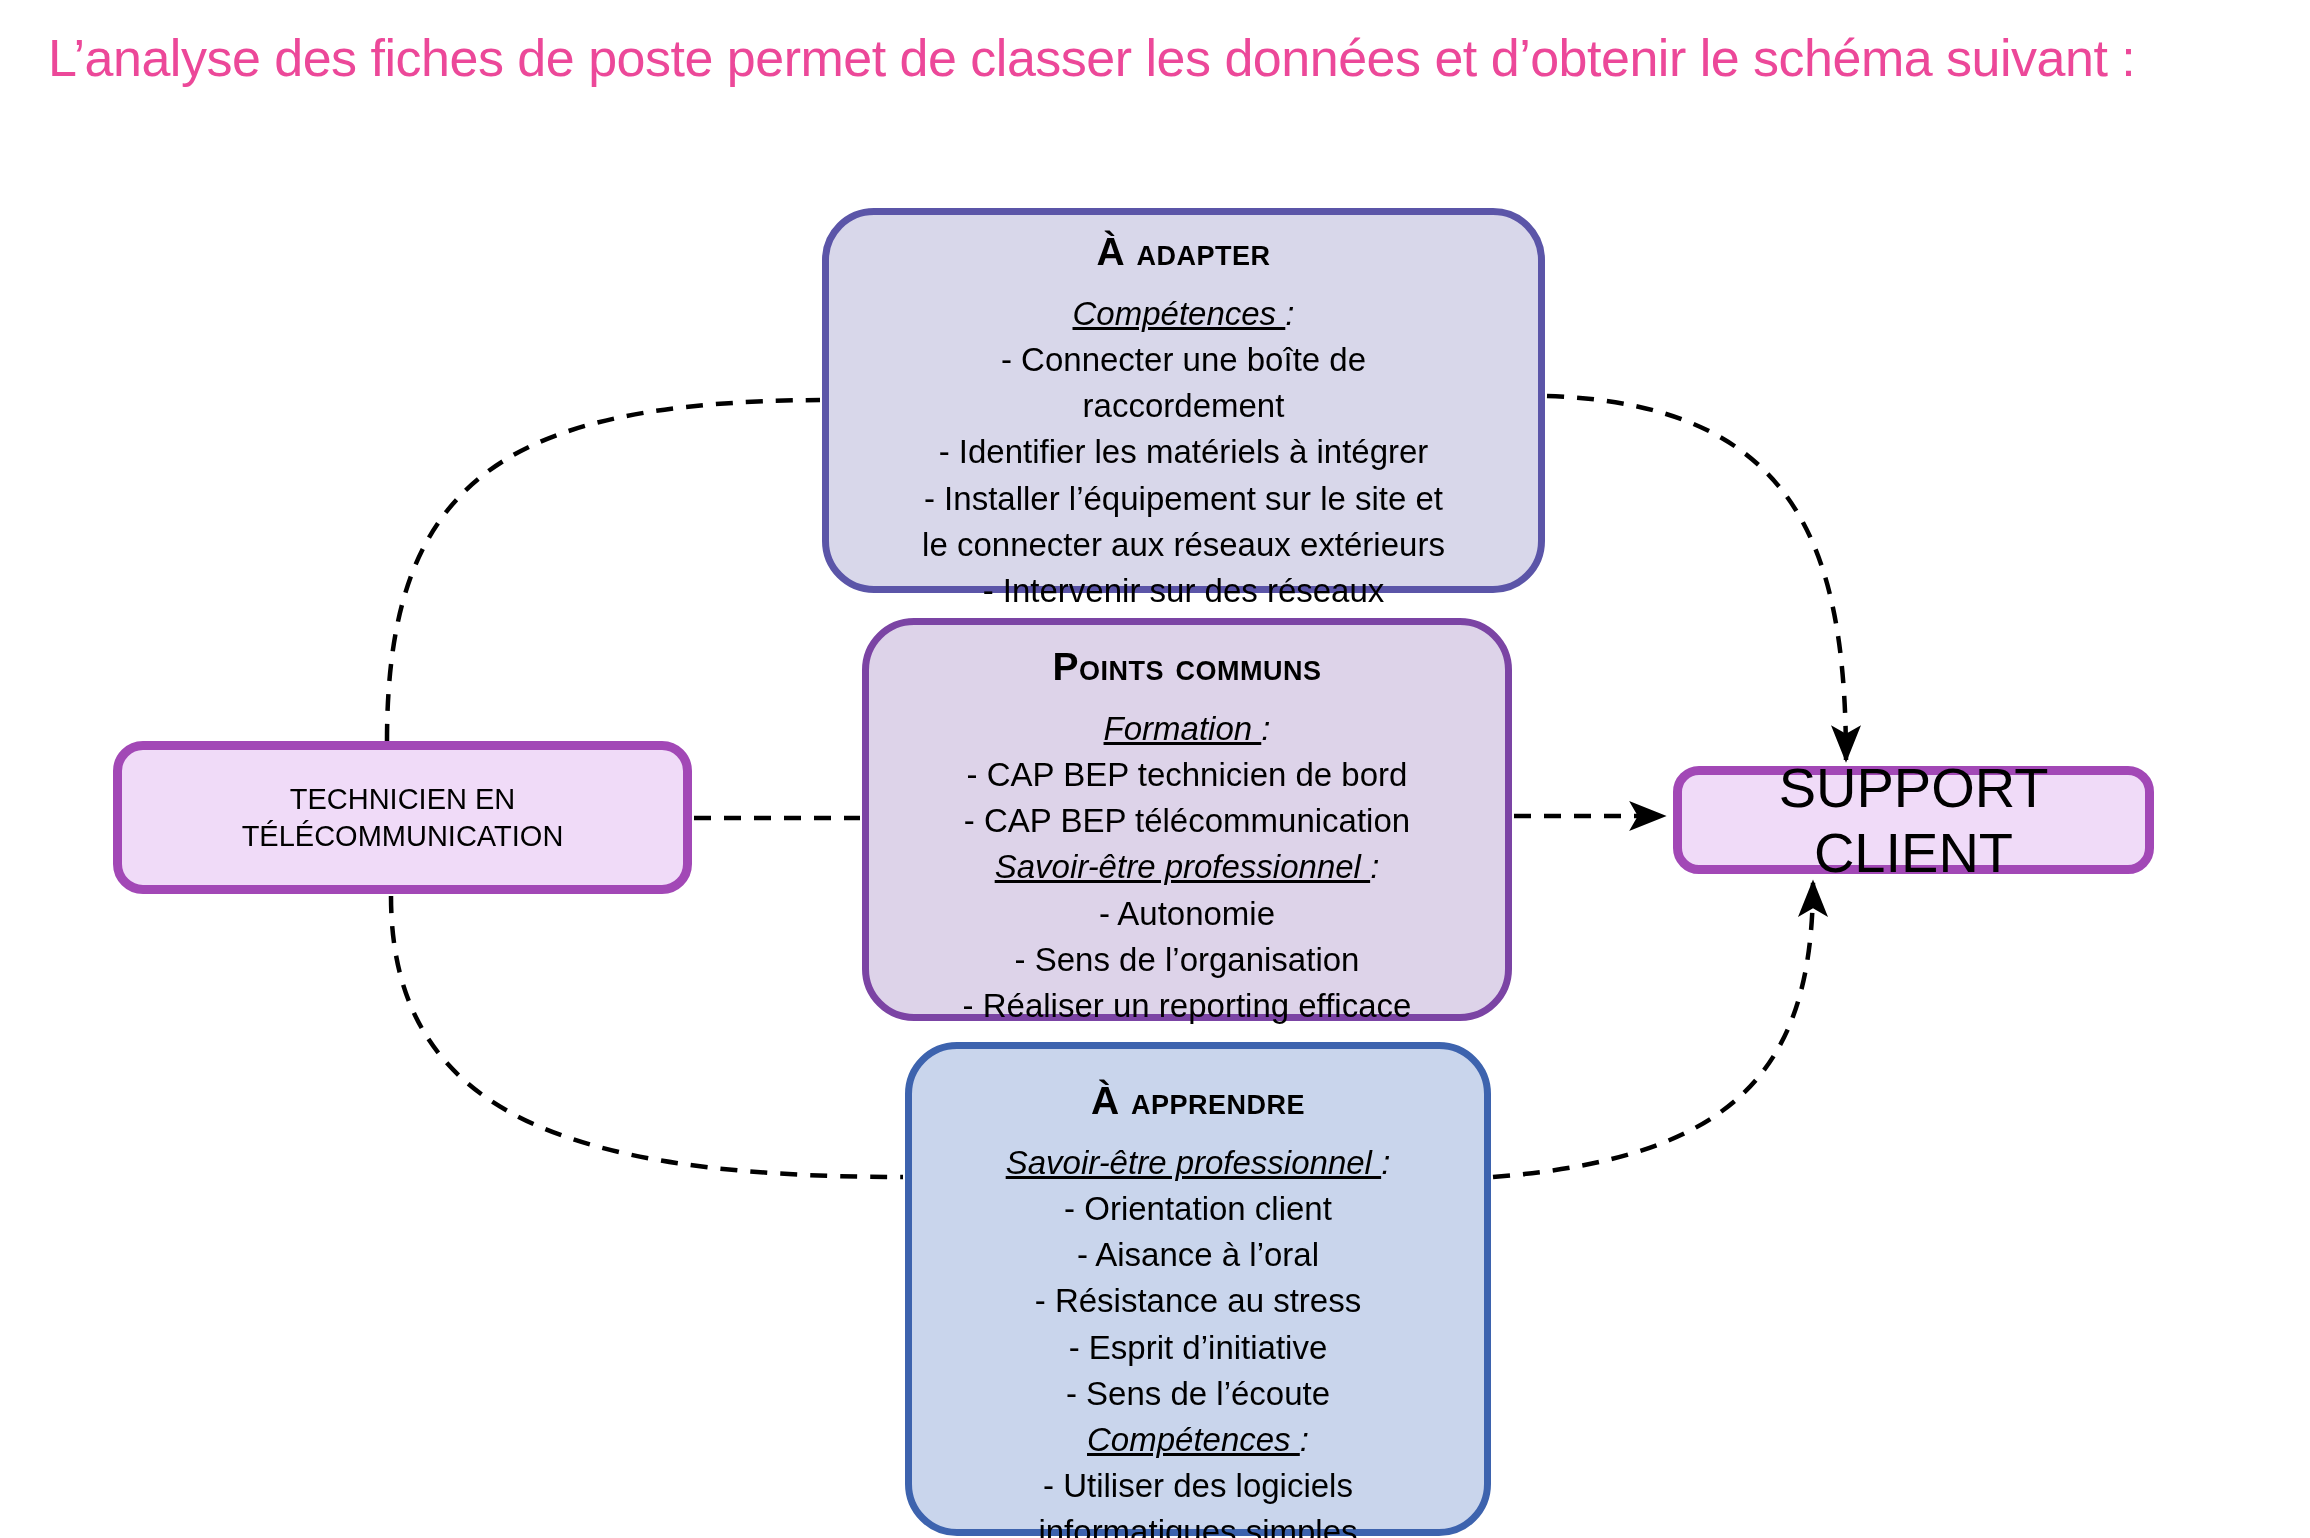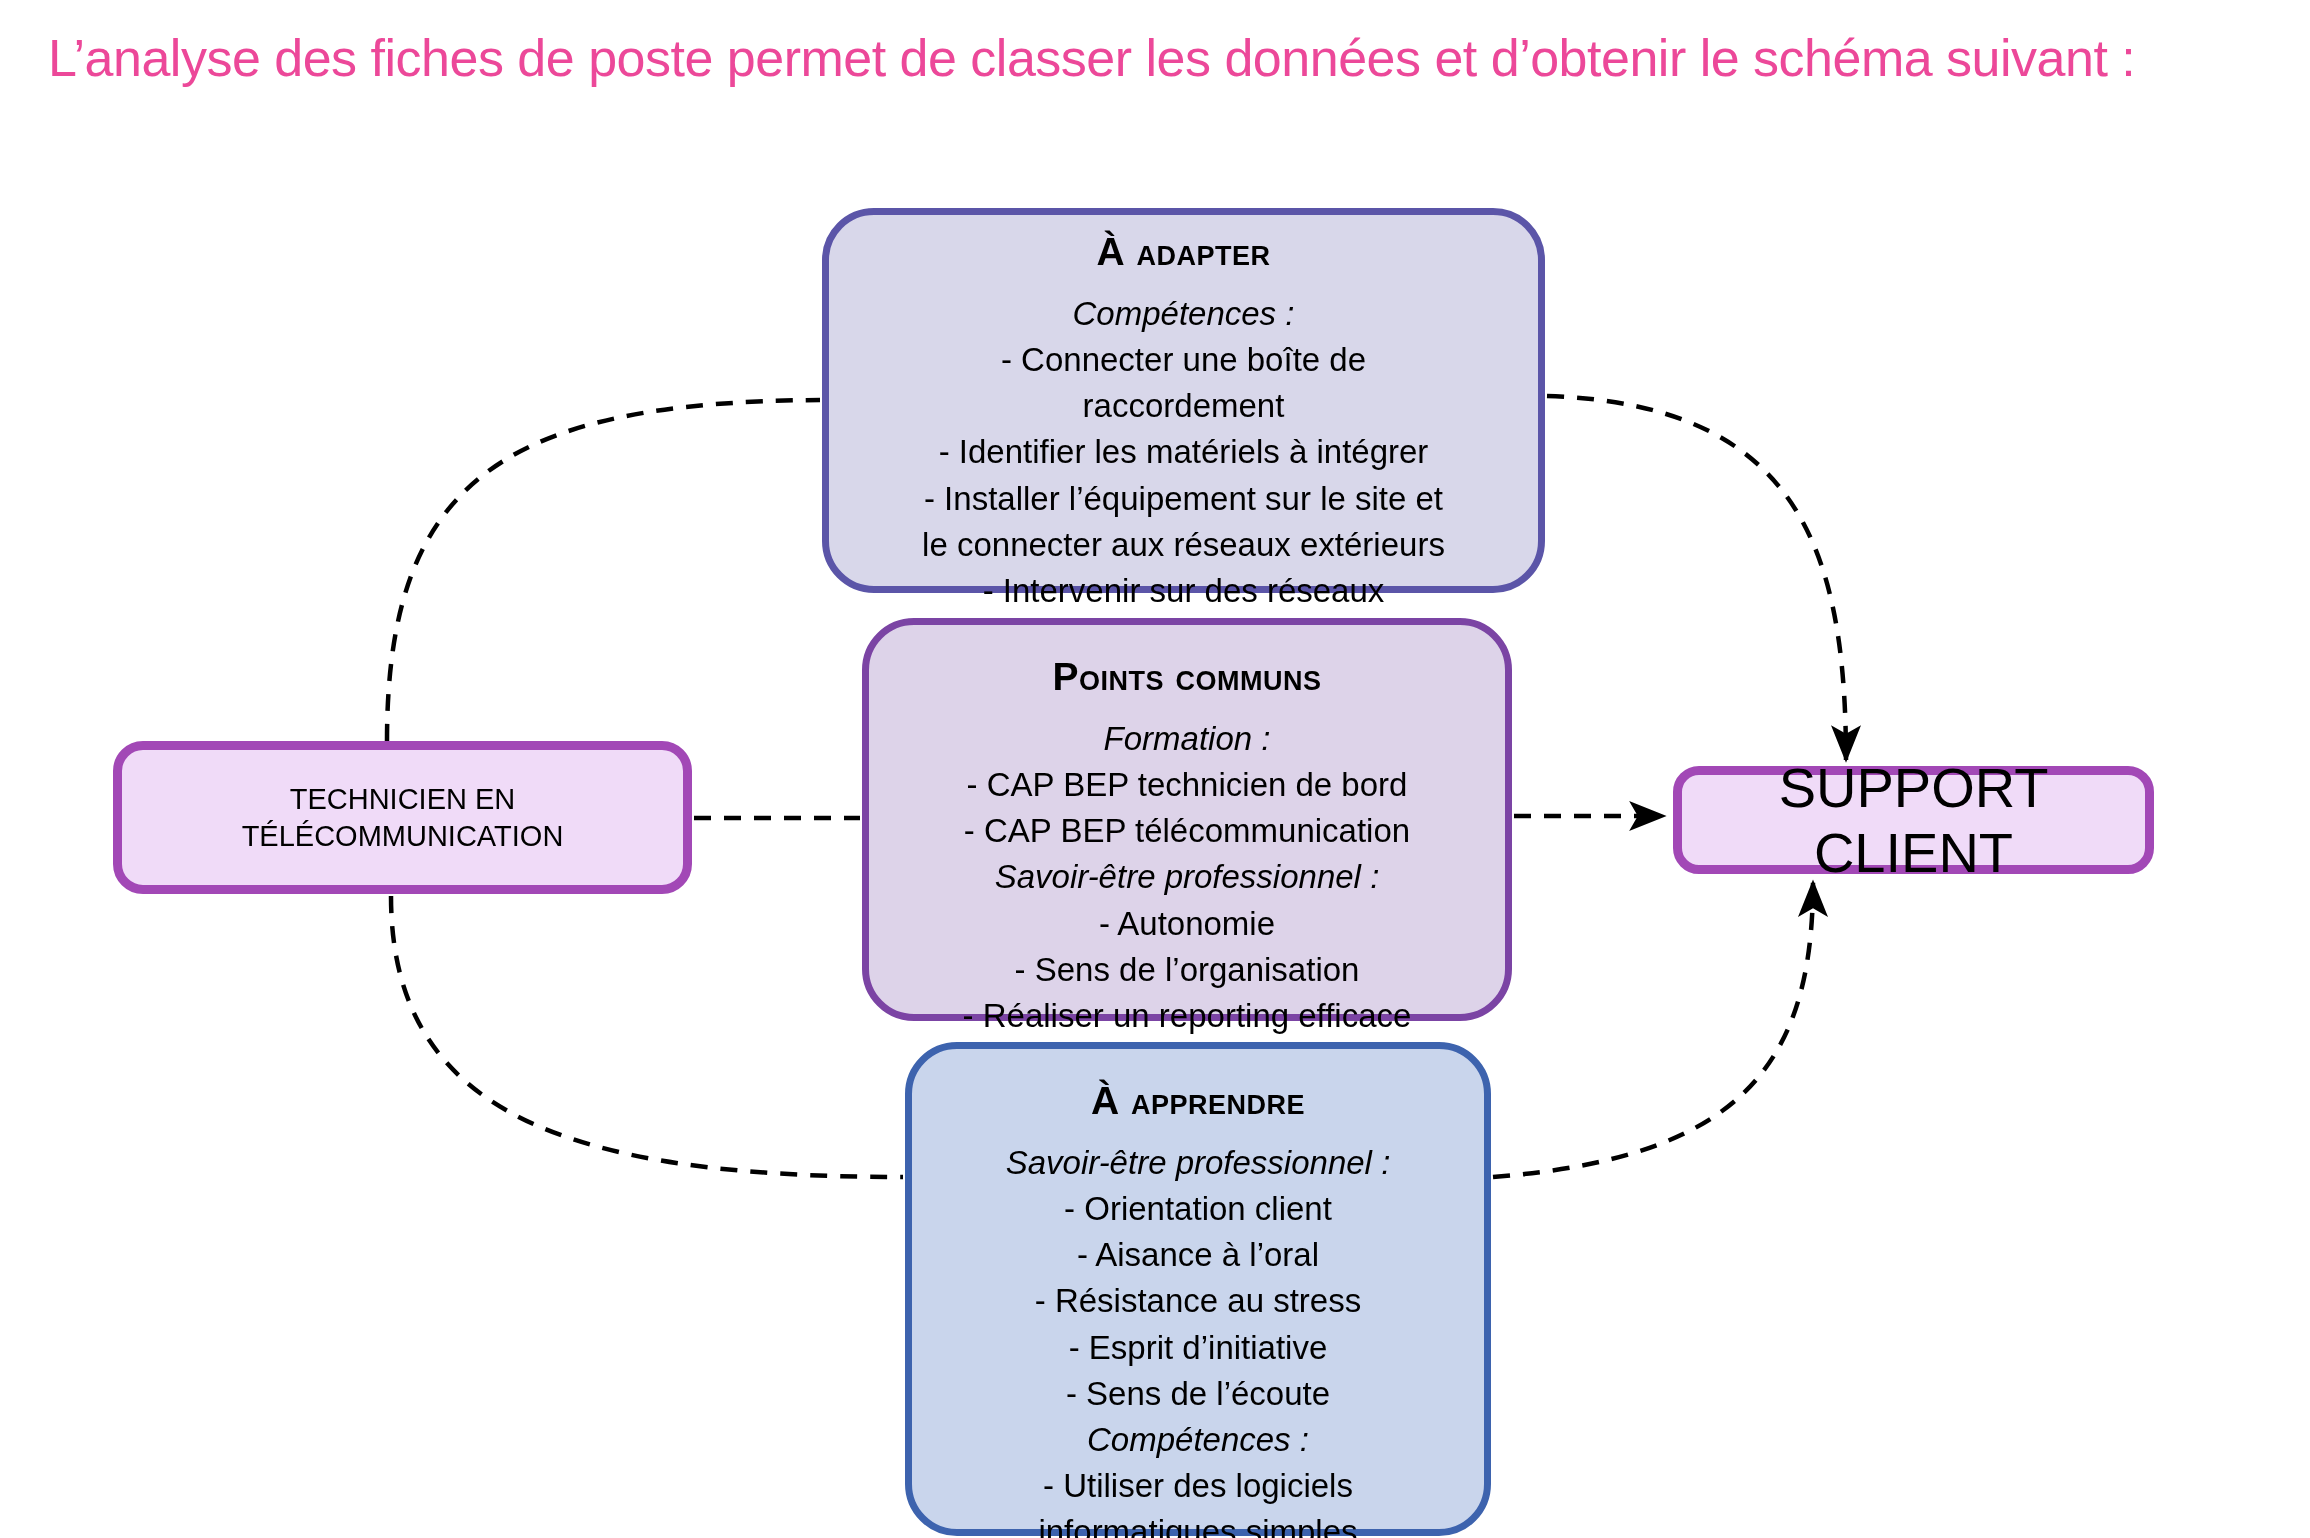--- a/index.html
+++ b/index.html
@@ -15,28 +15,28 @@
   .node{
     position:absolute;box-sizing:border-box;background:#fff;
     display:flex;flex-direction:column;align-items:center;text-align:center;
   }
   .node .ntitle{
     font-weight:bold;font-variant:small-caps;font-size:39px;letter-spacing:0.5px;
     margin-bottom:14px;line-height:1.25;
   }
   .bitem,.bhead{font-size:33px;line-height:1.40;white-space:pre-line;}
   .bhead{font-style:italic;}
-  .bhead .u{white-space:pre;}
+  .bhead .u{text-decoration:underline;white-space:pre;}
   #node-a-adapter{
     left:822px;top:208px;width:723px;height:385px;
     border:7px solid #5b55a8;border-radius:52px;background:#d8d7ea;padding-top:13px;
   }
   #node-points-communs{
     left:862px;top:618px;width:650px;height:403px;
-    border:7px solid #7b44a4;border-radius:52px;background:#ddd3e9;padding-top:28px;
+    border:7px solid #7b44a4;border-radius:52px;background:#ddd3e9;padding-top:18px;
   }
   #node-a-apprendre{
     left:905px;top:1042px;width:586px;height:494px;
     border:7px solid #3d63ae;border-radius:52px;background:#c9d5ec;padding-top:28px;
   }
   .pill{
     position:absolute;box-sizing:border-box;display:flex;align-items:center;justify-content:center;
     background:#f0dbf8;border:9px solid #a248b6;text-align:center;white-space:pre-line;
   }
   #node-technicien{

